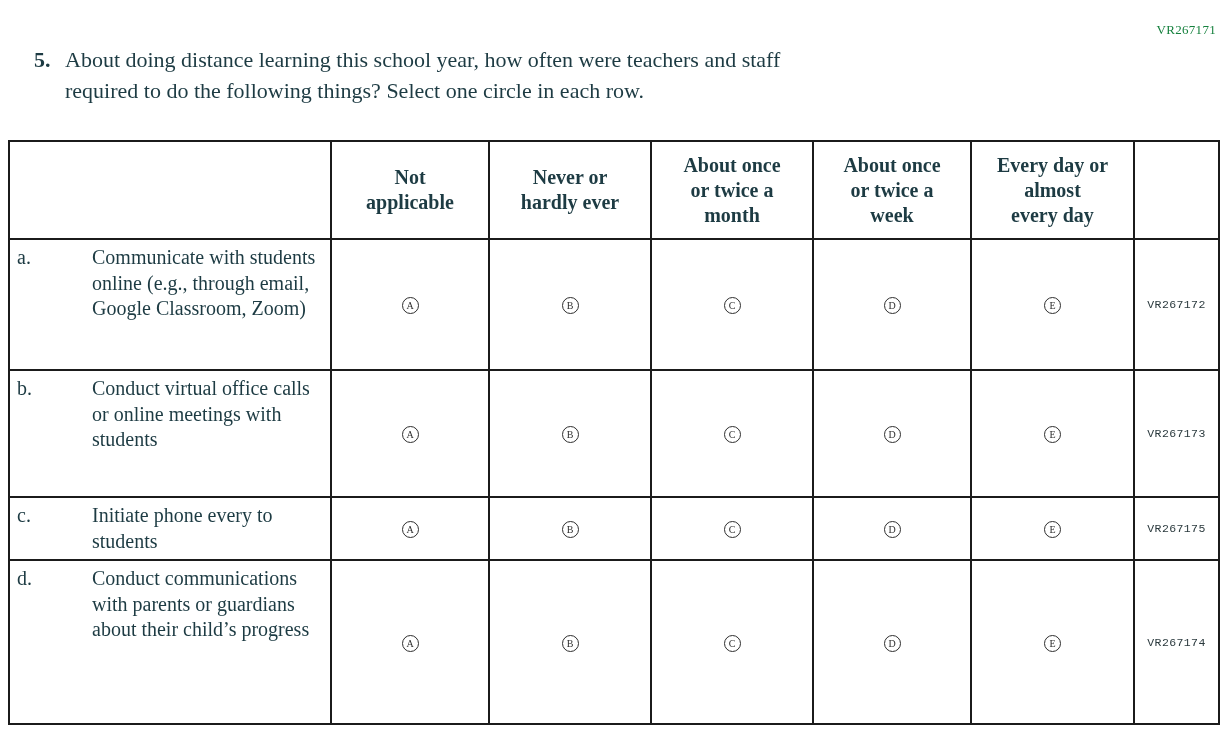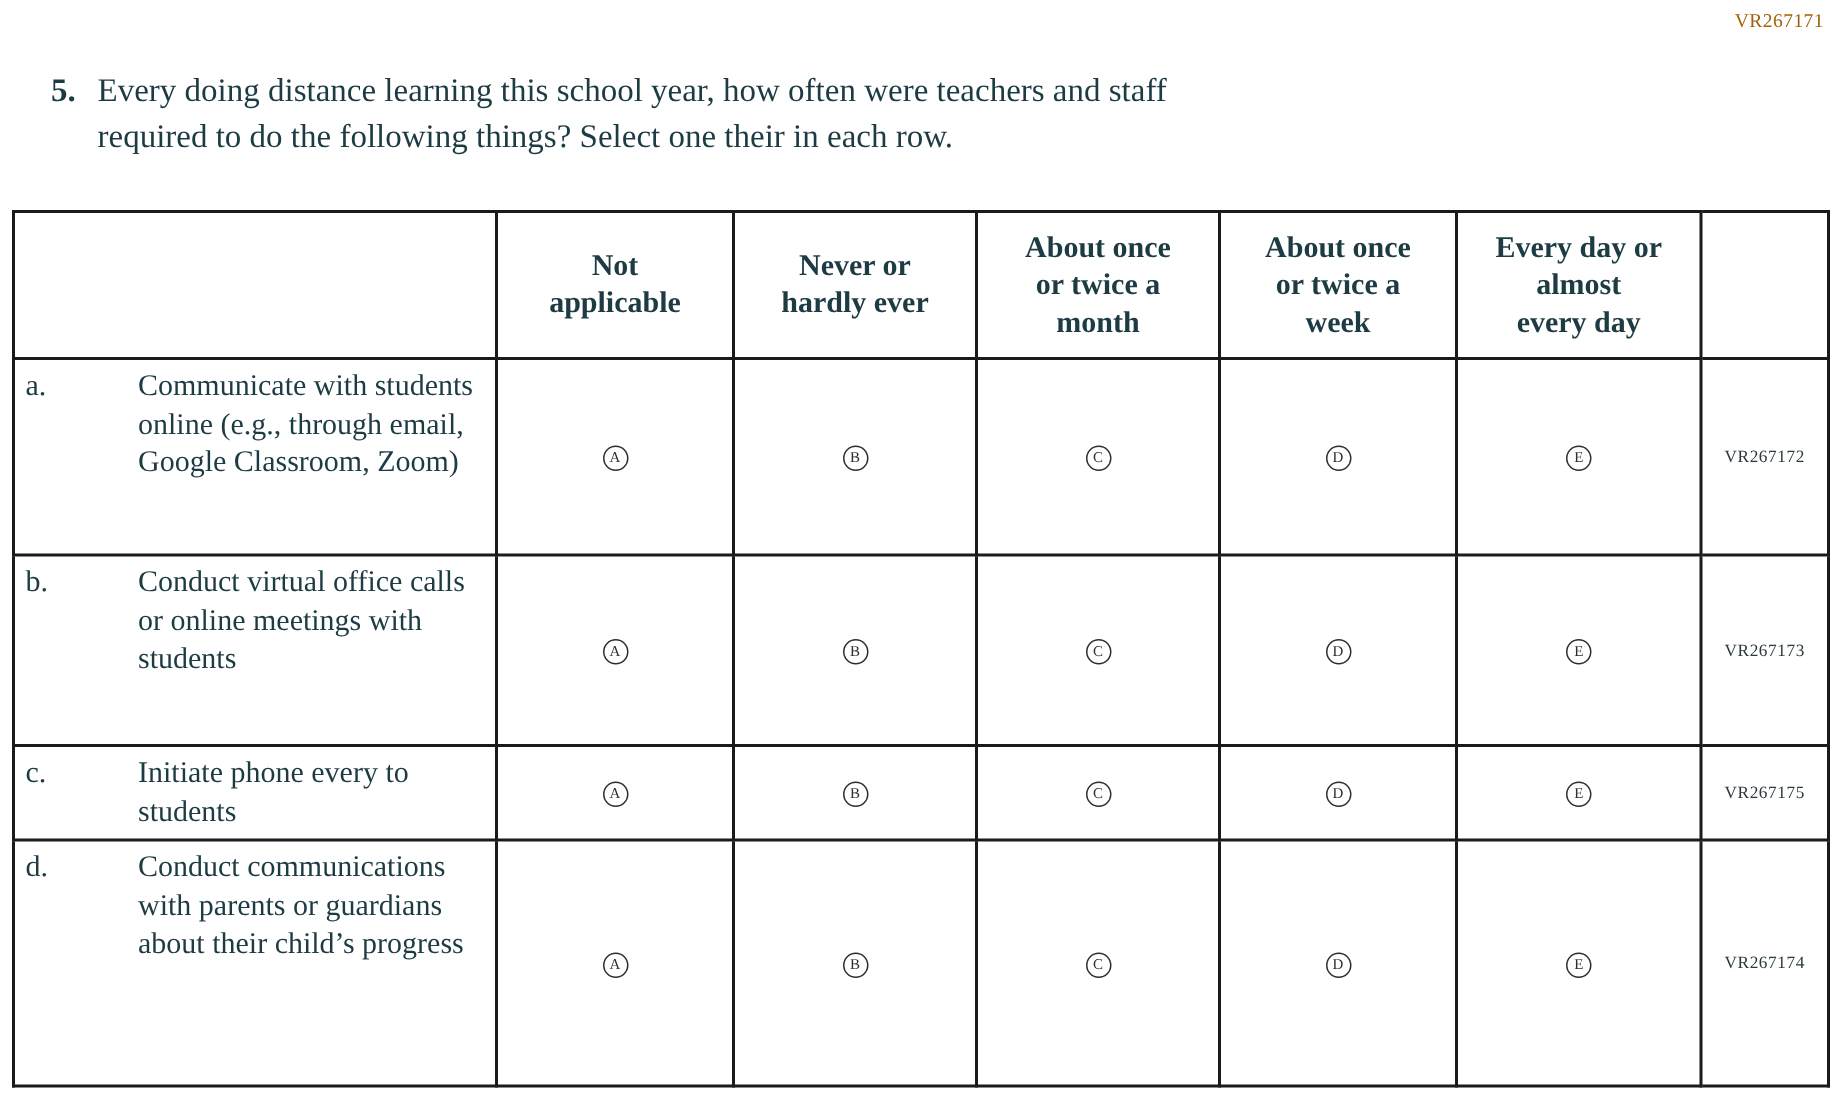--- a/index.html
+++ b/index.html
@@ -7,25 +7,25 @@
   body {
     width: 1226px;
     height: 729px;
     position: relative;
     overflow: hidden;
     font-family: "Liberation Serif", serif;
     color: #1d3b43;
   }
   .page-code-top {
     position: absolute;
-    top: 6px;
+    top: 22px;
     right: 10px;
     font-size: 13px;
     letter-spacing: 0.3px;
-    color: #a16207;
+    color: #15803d;
   }
   .question {
     position: absolute;
     top: 44px;
     left: 34px;
     width: 1030px;
     display: flex;
     font-size: 22px;
     line-height: 1.42;
   }
@@ -86,36 +86,37 @@
     color: #2e2e2e;
     cursor: pointer;
   }
   td.code-cell {
     text-align: center;
     vertical-align: middle;
     font-size: 11.5px;
     letter-spacing: 0.4px;
     color: #2b3a3e;
     padding: 0 1px;
+    font-family: Liberation Mono, monospace;
   }
   tr.hrow   { height: 98px; }
   tr.row-a  { height: 131px; }
   tr.row-b  { height: 127px; }
   tr.row-c  { height: 53px; }
   tr.row-d  { height: 164px; }
 </style>
 </head>
 <body>
 
 <div class="page-code-top">VR267171</div>
 
 <div class="question">
   <span class="qnum">5.</span>
-  <span class="qtext"><span>Every doing distance learning </span><b>this school year</b><span>, how often were teachers and staff
-required to do the following things? Select </span><b>one</b><span> their in each row.</span></span>
+  <span class="qtext"><span>About doing distance learning </span><b>this school year</b><span>, how often were teachers and staff
+required to do the following things? Select </span><b>one</b><span> circle in each row.</span></span>
 </div>
 
 <table class="survey">
   <colgroup>
     <col style="width:322px">
     <col style="width:158px">
     <col style="width:162px">
     <col style="width:162px">
     <col style="width:158px">
     <col style="width:163px">

